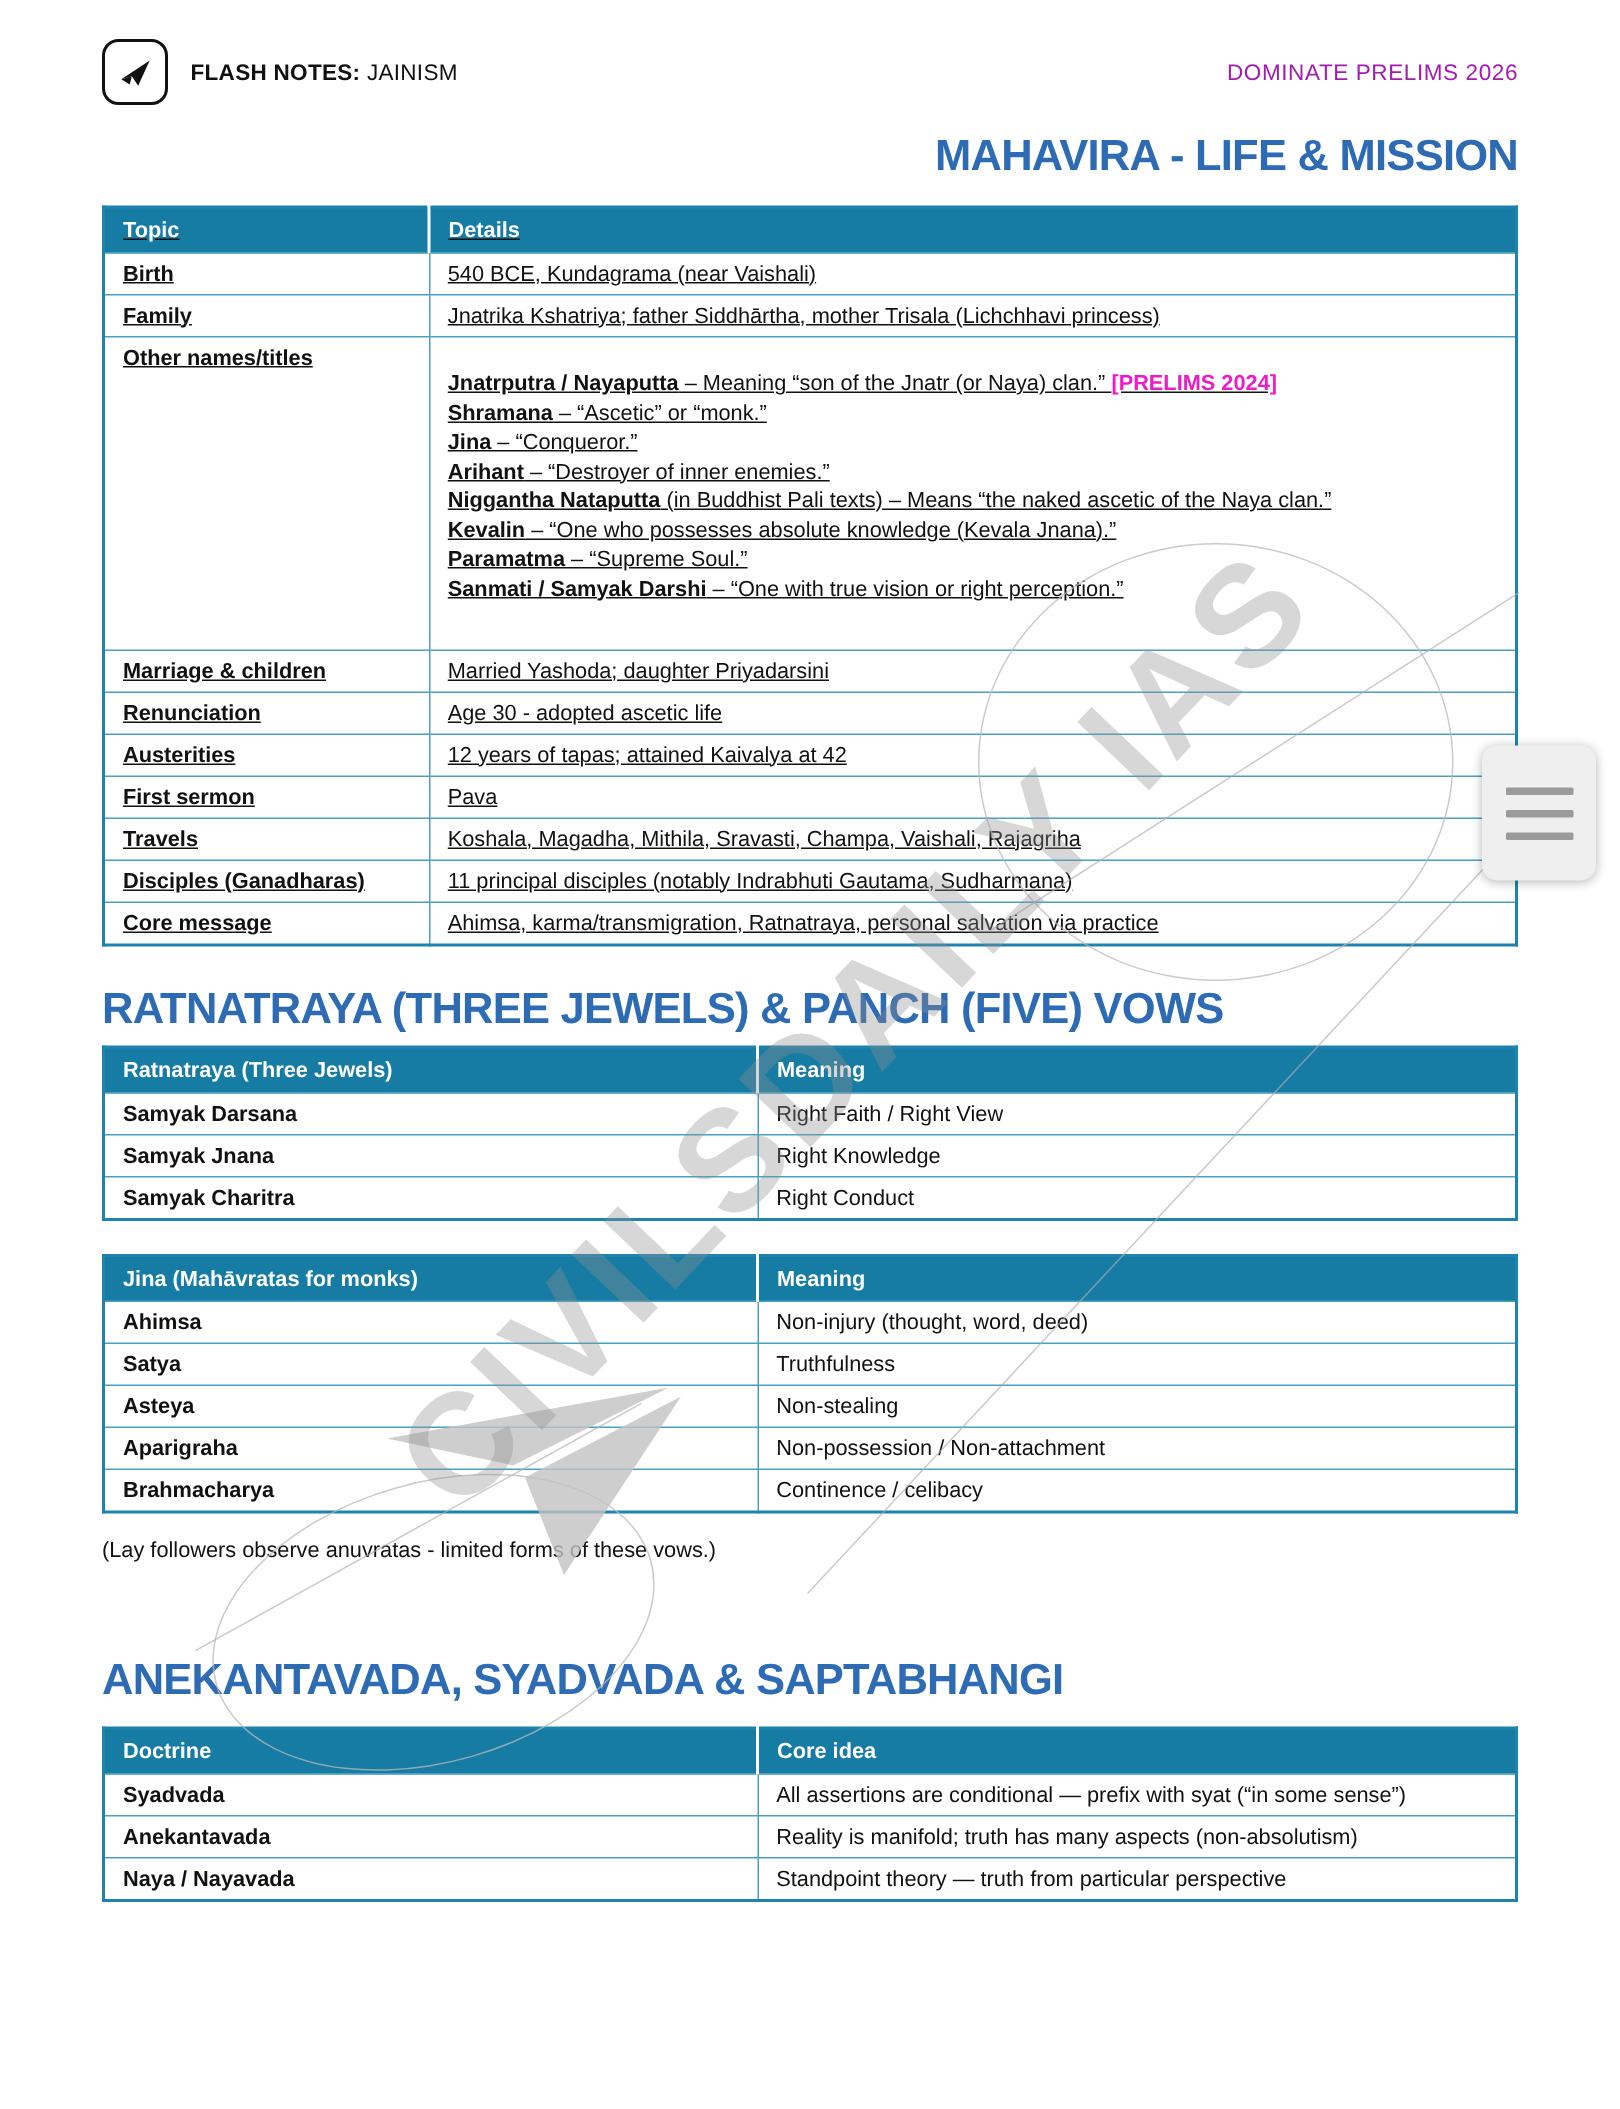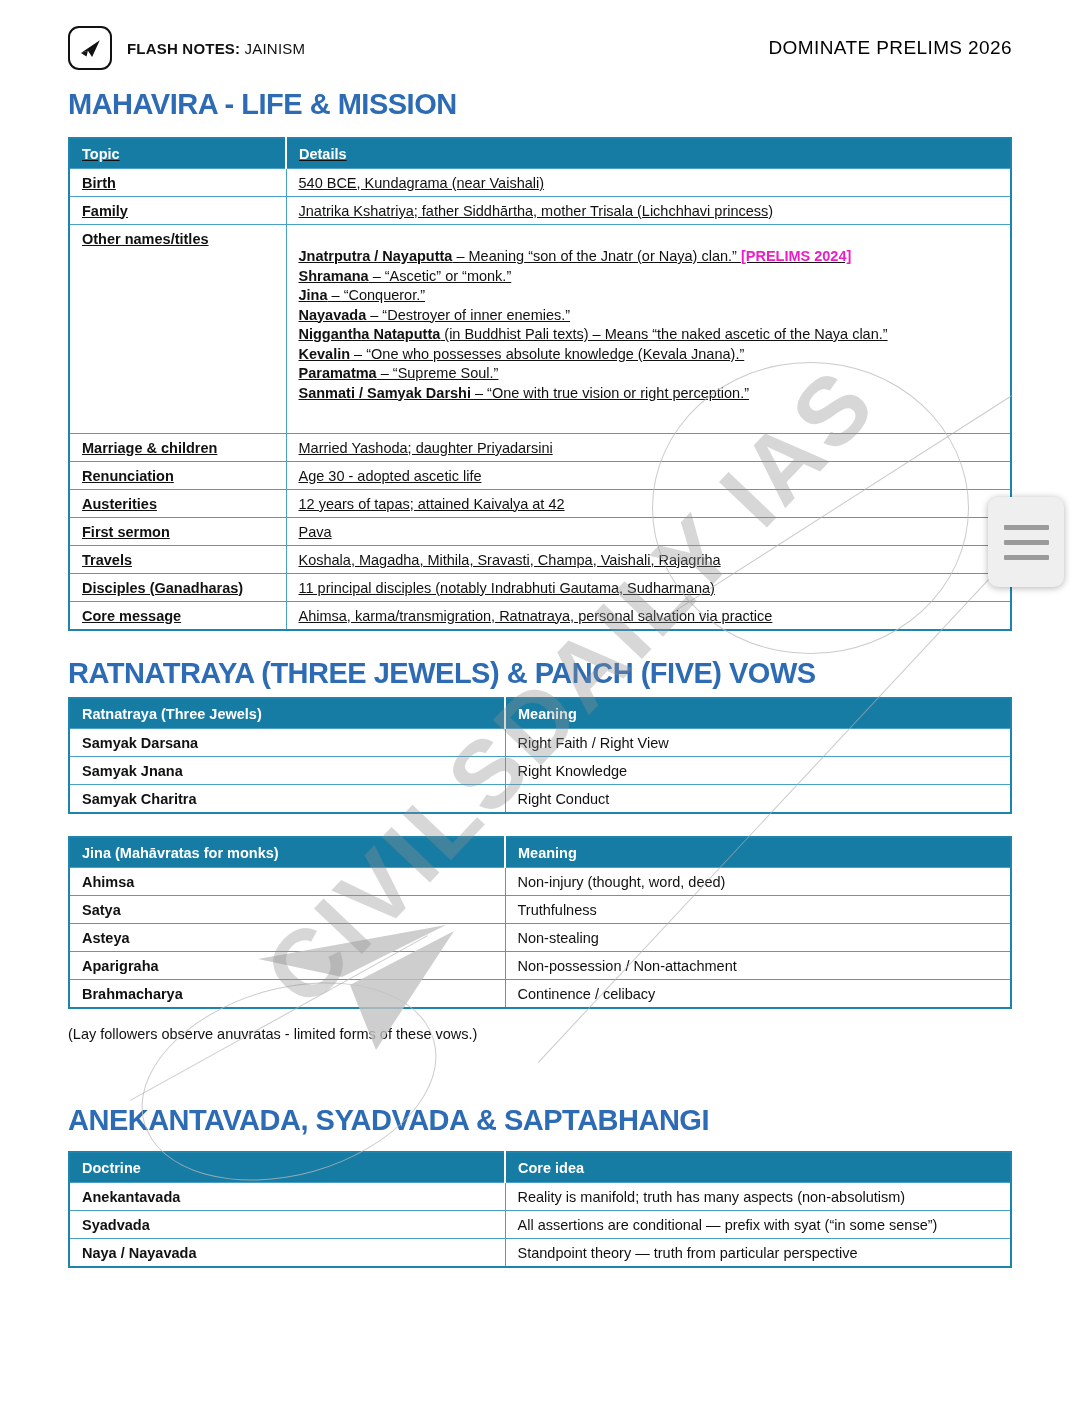--- a/index.html
+++ b/index.html
@@ -9,25 +9,25 @@
     font-family:"Liberation Sans","DejaVu Sans",sans-serif;
   }
   .content{position:relative;z-index:1;padding:26px 68px 0 68px;}
 
   
   .page-header{display:flex;align-items:center;height:44px;}
   .logo-box{width:40px;height:40px;border:2.5px solid #111;border-radius:11px;
     display:flex;align-items:center;justify-content:center;flex:0 0 auto;}
   .brand{margin-left:15px;font-size:15px;letter-spacing:.2px;}
   .brand b{font-weight:700;}
-  .header-right{margin-left:auto;font-size:19px;color:#000000;letter-spacing:.4px;}
+  .header-right{margin-left:auto;font-size:15px;color:#a21caf;letter-spacing:.4px;}
 
   
   h1{color:#2D6CB5;font-size:29px;font-weight:700;letter-spacing:-.5px;margin:0;}
-  .h-first{margin:18px 0 16px 0;}
+  .h-first{margin:18px 0 16px 0;text-align:right;}
   .h-mid{margin:26px 0 7px 0;}
   .h-last{margin:62px 0 14px 0;}
 
   
   table{width:944px;border-collapse:collapse;border:2px solid #1f84ad;table-layout:fixed;}
   th{background:#177CA4;color:#fff;text-align:left;font-size:14.5px;font-weight:700;
      padding:6px 12px;height:17px;}
   th + th{border-left:2px solid #ffffff;}
   td{border:1.5px solid #4aa0c4;font-size:14.5px;padding:4.5px 12px;line-height:18px;
      vertical-align:top;background:transparent;}
@@ -100,21 +100,21 @@
       <tr>
         <td class="topic">Family</td>
         <td>Jnatrika Kshatriya; father Siddhārtha, mother Trisala (Lichchhavi princess)</td>
       </tr>
       <tr>
         <td class="topic">Other names/titles</td>
         <td class="tall-cell">
           <div class="on-line"><b>Jnatrputra / Nayaputta</b><span> – Meaning “son of the Jnatr (or Naya) clan.” </span><b class="pink">[PRELIMS 2024]</b></div>
           <div class="on-line"><b>Shramana</b><span> – “Ascetic” or “monk.”</span></div>
           <div class="on-line"><b>Jina</b><span> – “Conqueror.”</span></div>
-          <div class="on-line"><b>Nayavada</b><span> – “Destroyer of inner enemies.”</span></div>
+          <div class="on-line"><b>Arihant</b><span> – “Destroyer of inner enemies.”</span></div>
           <div class="on-line"><b>Niggantha Nataputta</b><span> (in Buddhist Pali texts) – Means “the naked ascetic of the Naya clan.”</span></div>
           <div class="on-line"><b>Kevalin</b><span> – “One who possesses absolute knowledge (Kevala Jnana).”</span></div>
           <div class="on-line"><b>Paramatma</b><span> – “Supreme Soul.”</span></div>
           <div class="on-line"><b>Sanmati / Samyak Darshi</b><span> – “One with true vision or right perception.”</span></div>
         </td>
       </tr>
       <tr>
         <td class="topic">Marriage &amp; children</td>
         <td>Married Yashoda; daughter Priyadarsini</td>
       </tr>
@@ -207,26 +207,26 @@
 
   <table class="t2">
     <thead>
       <tr>
         <th style="width:410px">Doctrine</th>
         <th>Core idea</th>
       </tr>
     </thead>
     <tbody>
       <tr>
+        <td class="topic">Syadvada</td>
+        <td>All assertions are conditional — prefix with syat (“in some sense”)</td>
+      </tr>
+      <tr>
         <td class="topic">Anekantavada</td>
         <td>Reality is manifold; truth has many aspects (non-absolutism)</td>
-      </tr>
-      <tr>
-        <td class="topic">Syadvada</td>
-        <td>All assertions are conditional — prefix with syat (“in some sense”)</td>
       </tr>
       <tr>
         <td class="topic">Naya / Nayavada</td>
         <td>Standpoint theory — truth from particular perspective</td>
       </tr>
     </tbody>
   </table>
 
 </div>
 

